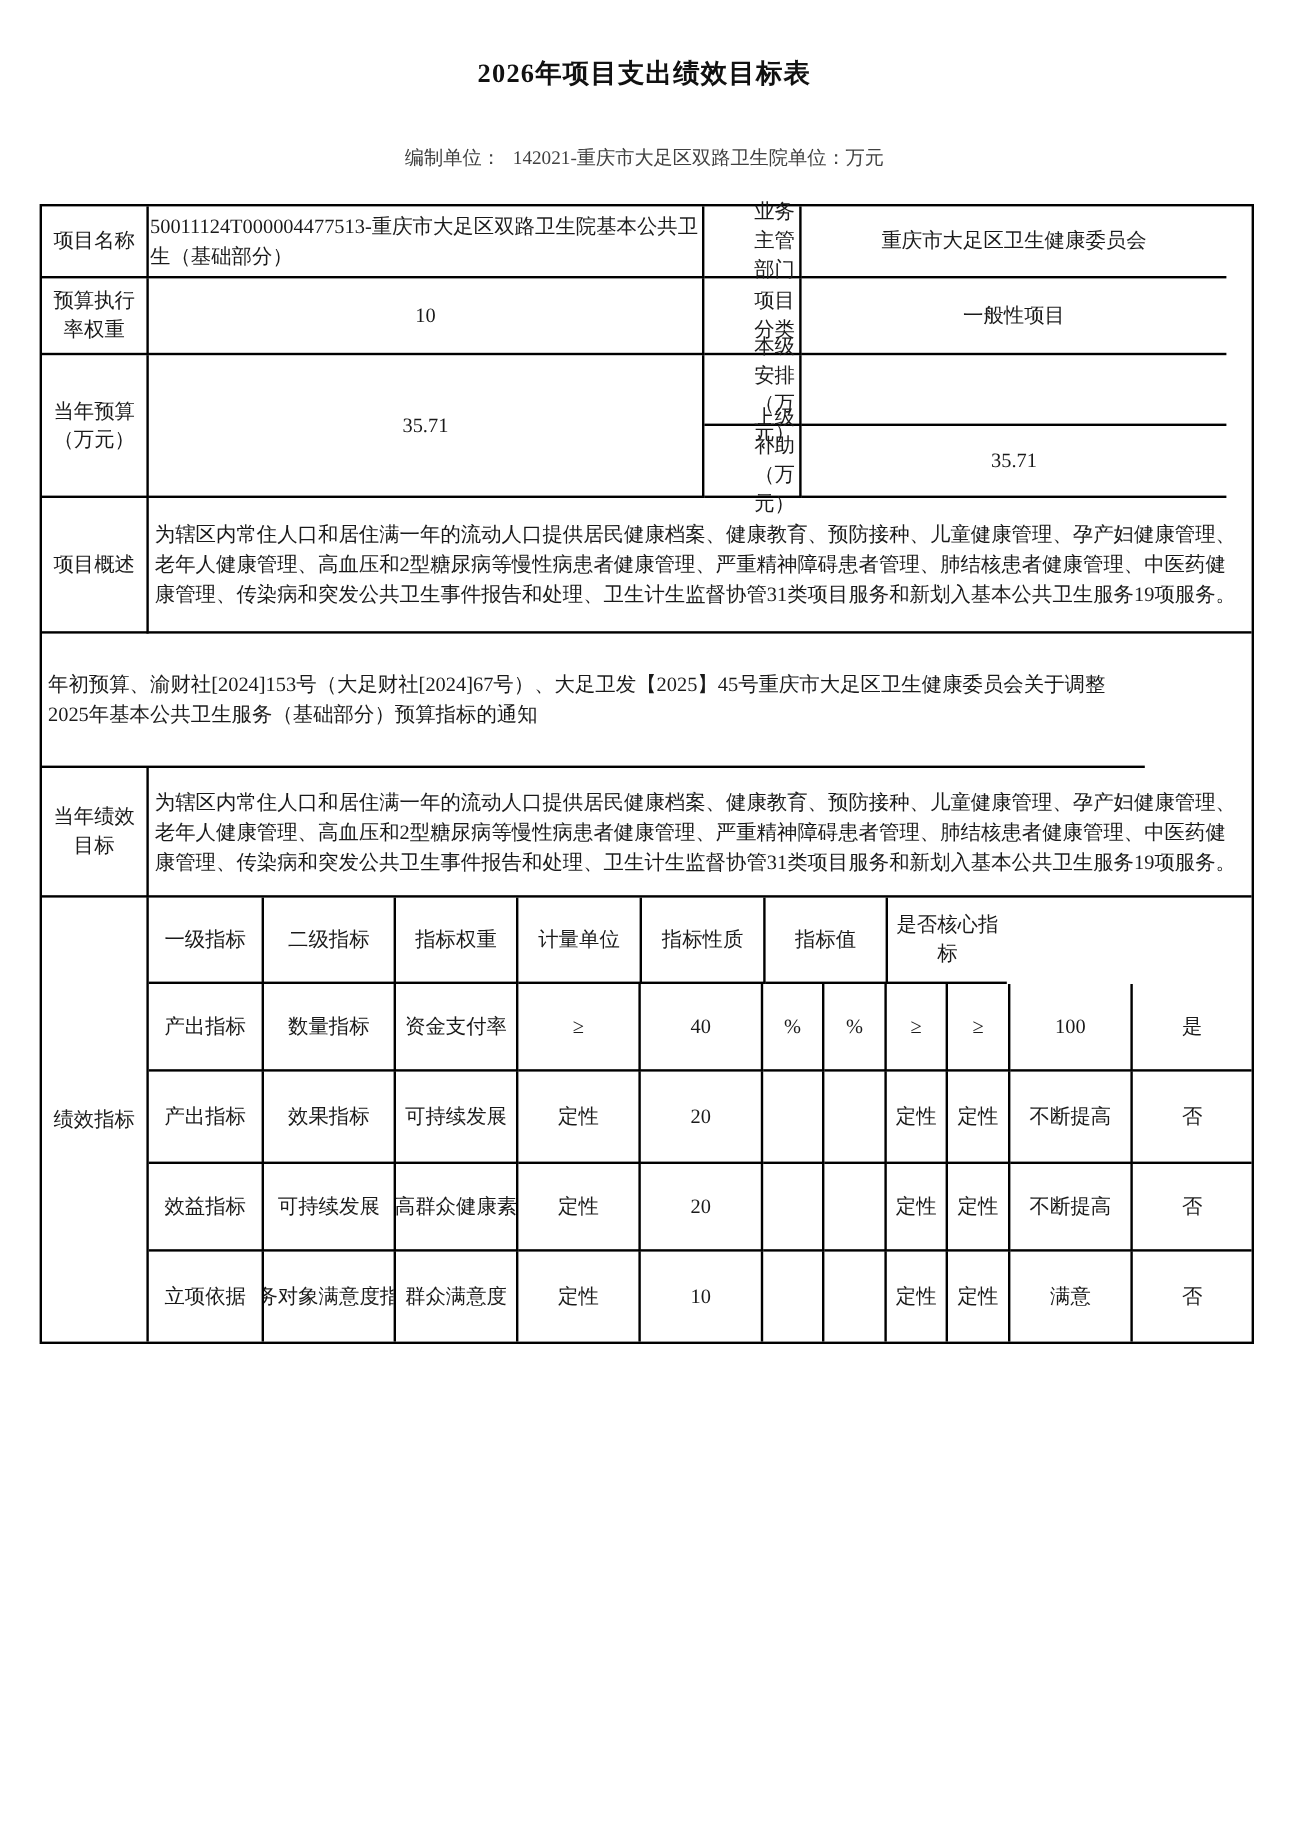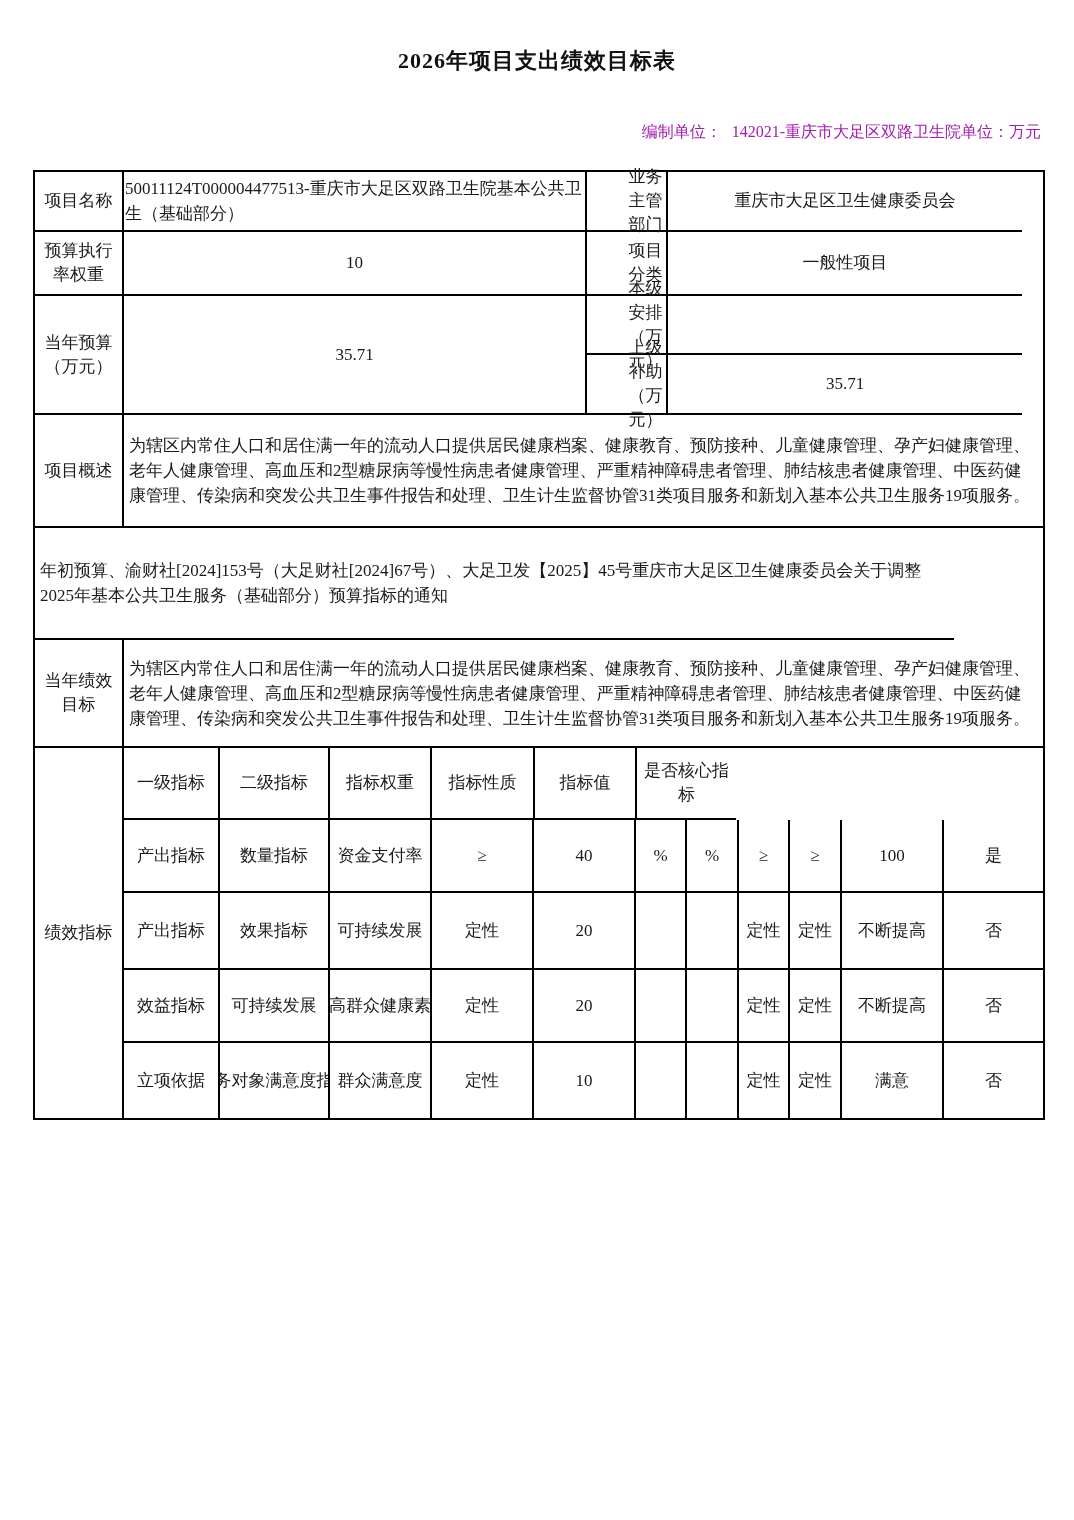--- a/index.html
+++ b/index.html
@@ -6,22 +6,22 @@
   body{
     width:1074px;height:1520px;position:relative;
     font-family:"Liberation Serif","DejaVu Serif",serif;
     color:#1a1a1a;
   }
   .title{
     margin-top:46px;text-align:center;font-size:22px;font-weight:bold;
     letter-spacing:1px;color:#111;
   }
   .meta{
-    margin:46px 33px 0 33px;display:flex;justify-content:flex-end;
-    font-size:16px;color:#a21caf;
+    margin:46px 33px 0 33px;display:flex;justify-content:center;
+    font-size:16px;color:#404040;
   }
   .meta .lbl{margin-right:10px;}
   
   .tbl{
     margin:27px 0 0 33px;width:1012px;box-sizing:border-box;
     border:2px solid #000;font-size:17px;
   }
   .row{display:flex;}
   .cell{
     box-sizing:border-box;border-right:2px solid #000;border-bottom:2px solid #000;
@@ -111,20 +111,21 @@
   </div>
 
   <div class="row">
     <div class="cell w-lab h-r7 no-b">绩效指标</div>
     <div class="vstack w-span">
 
       <div class="row">
         <div class="cell c1 h-ih">一级指标</div>
         <div class="cell c2 h-ih">二级指标</div>
         <div class="cell c5 h-ih">指标权重</div>
+        <div class="cell c67 h-ih">计量单位</div>
         <div class="cell c89 h-ih">指标性质</div>
         <div class="cell c10 h-ih">指标值</div>
         <div class="cell c11 h-ih no-r">是否核心指标</div>
       </div>
 
       <div class="row">
         <div class="cell c1 h-i1">产出指标</div>
         <div class="cell c2 h-i1">数量指标</div>
         <div class="cell c3 h-i1 clip">资金支付率</div>
         <div class="cell c4 h-i1">≥</div>

